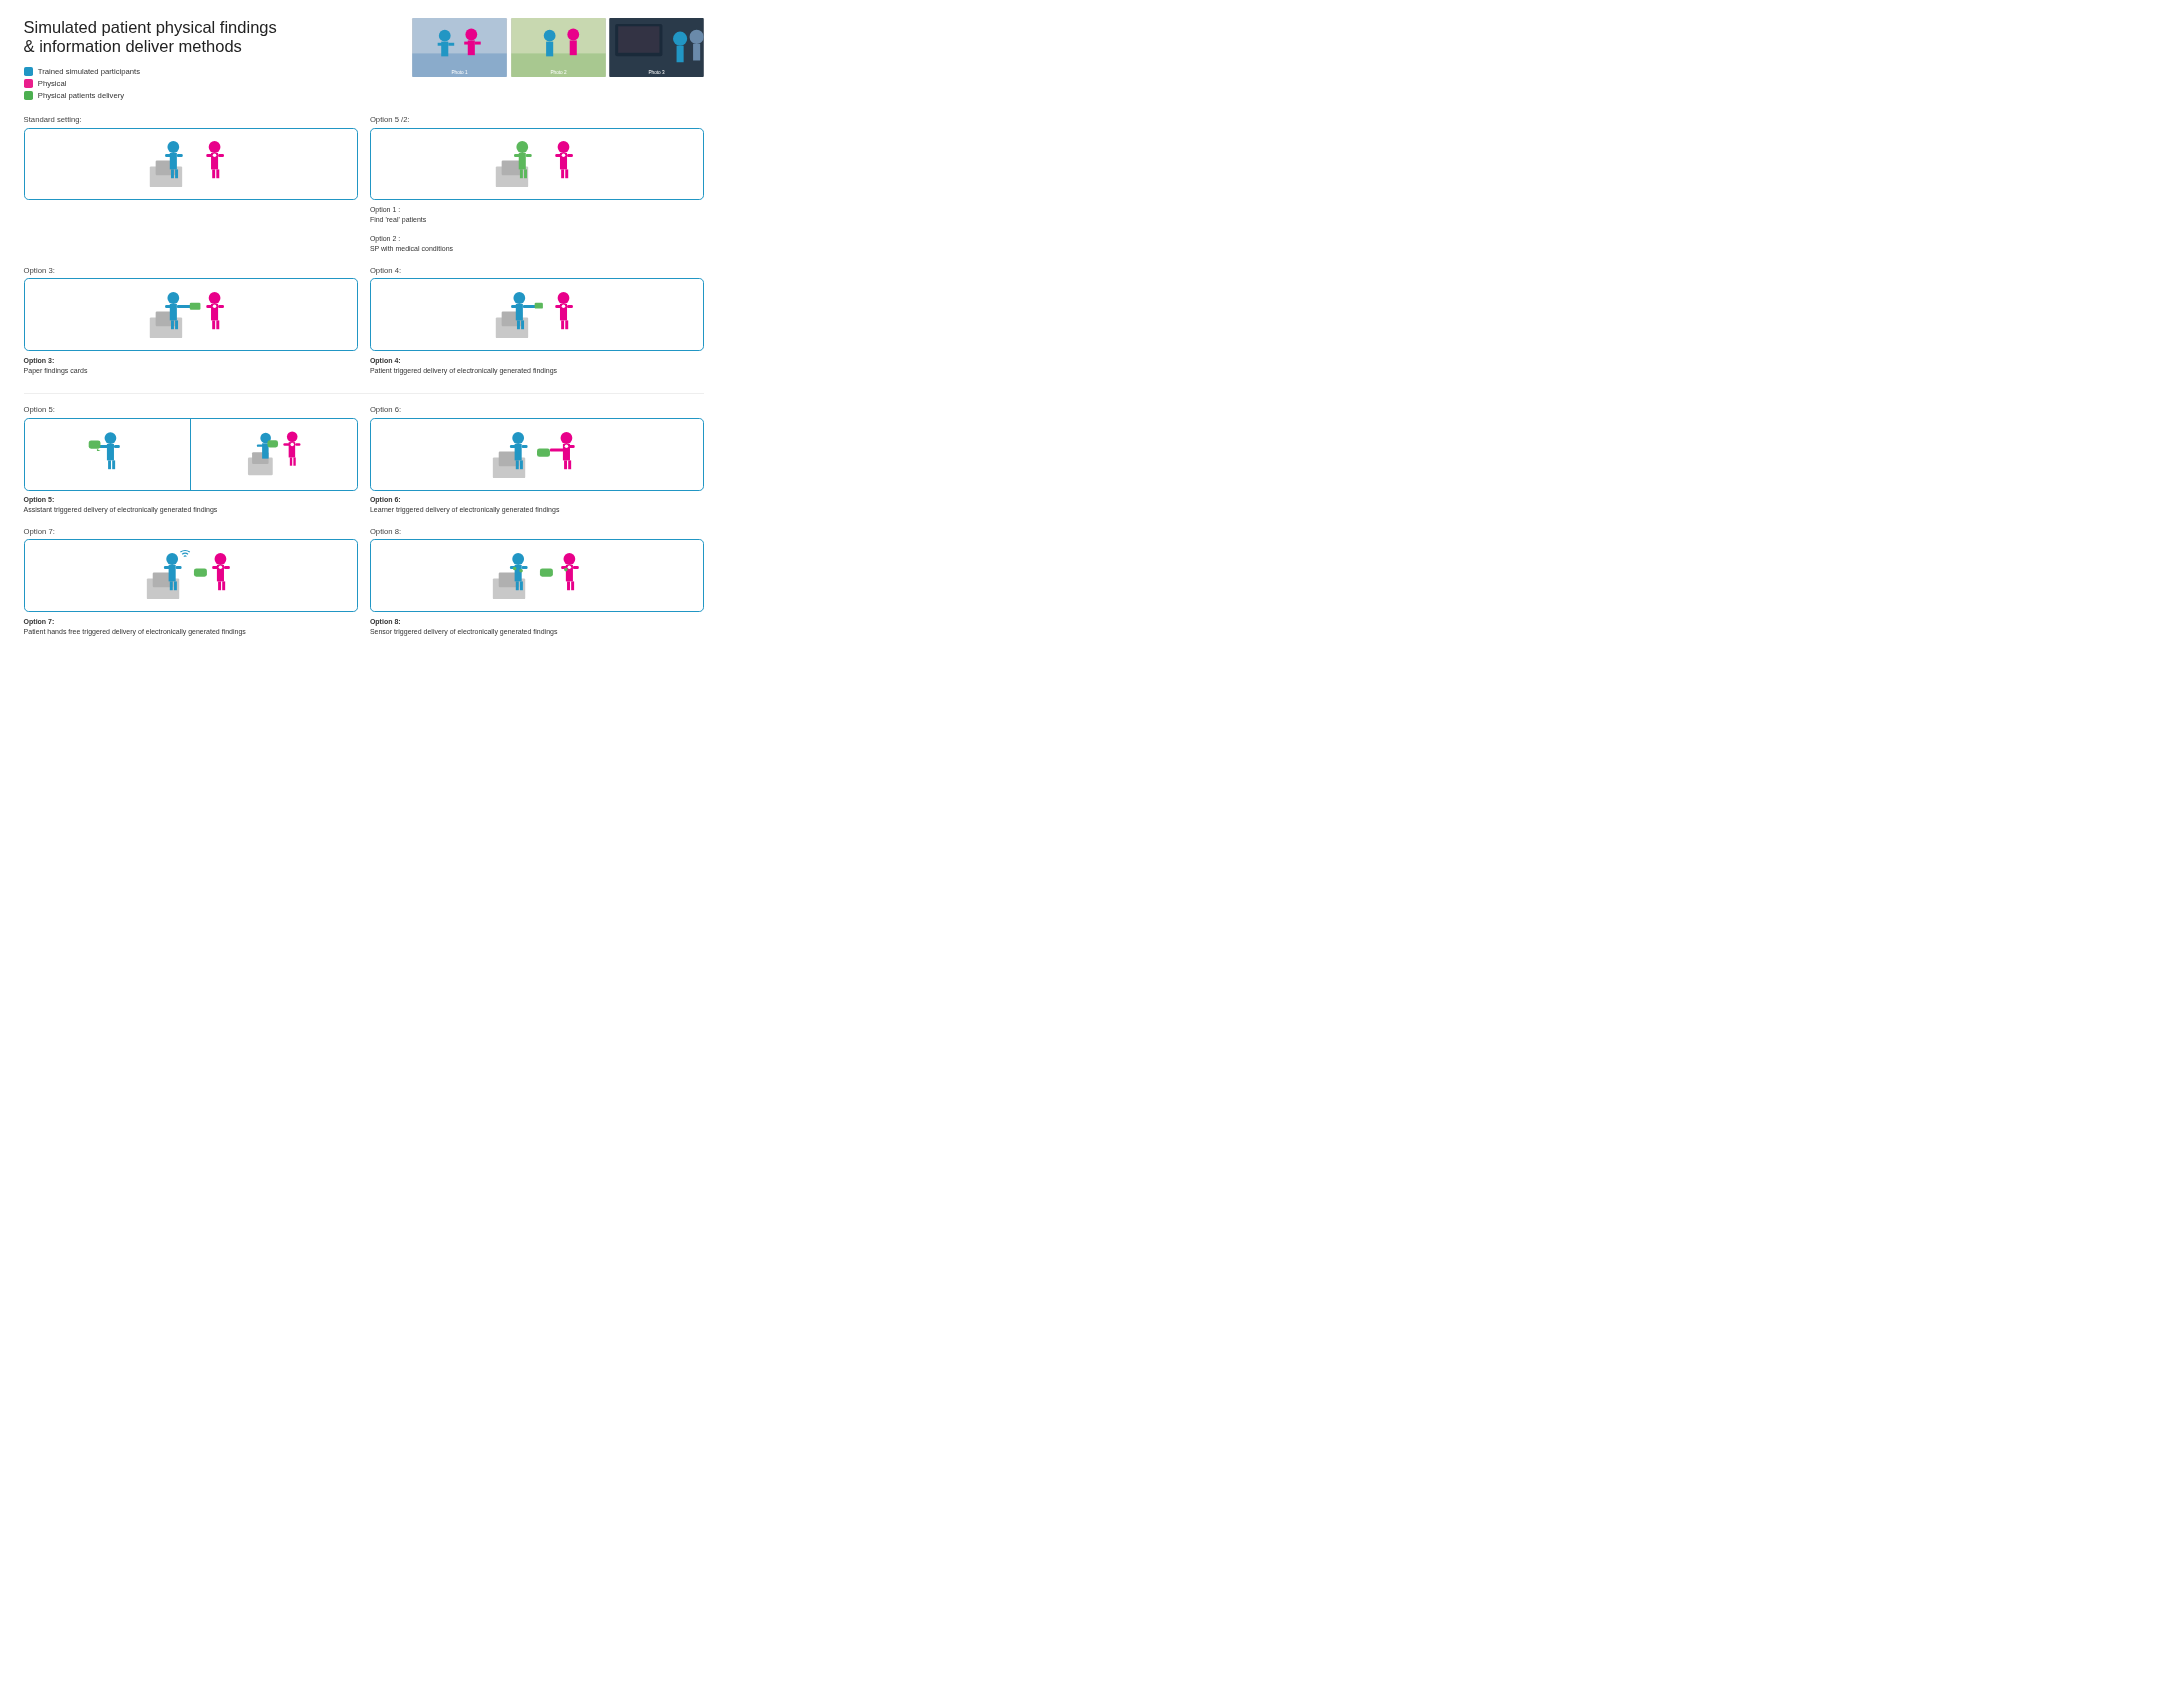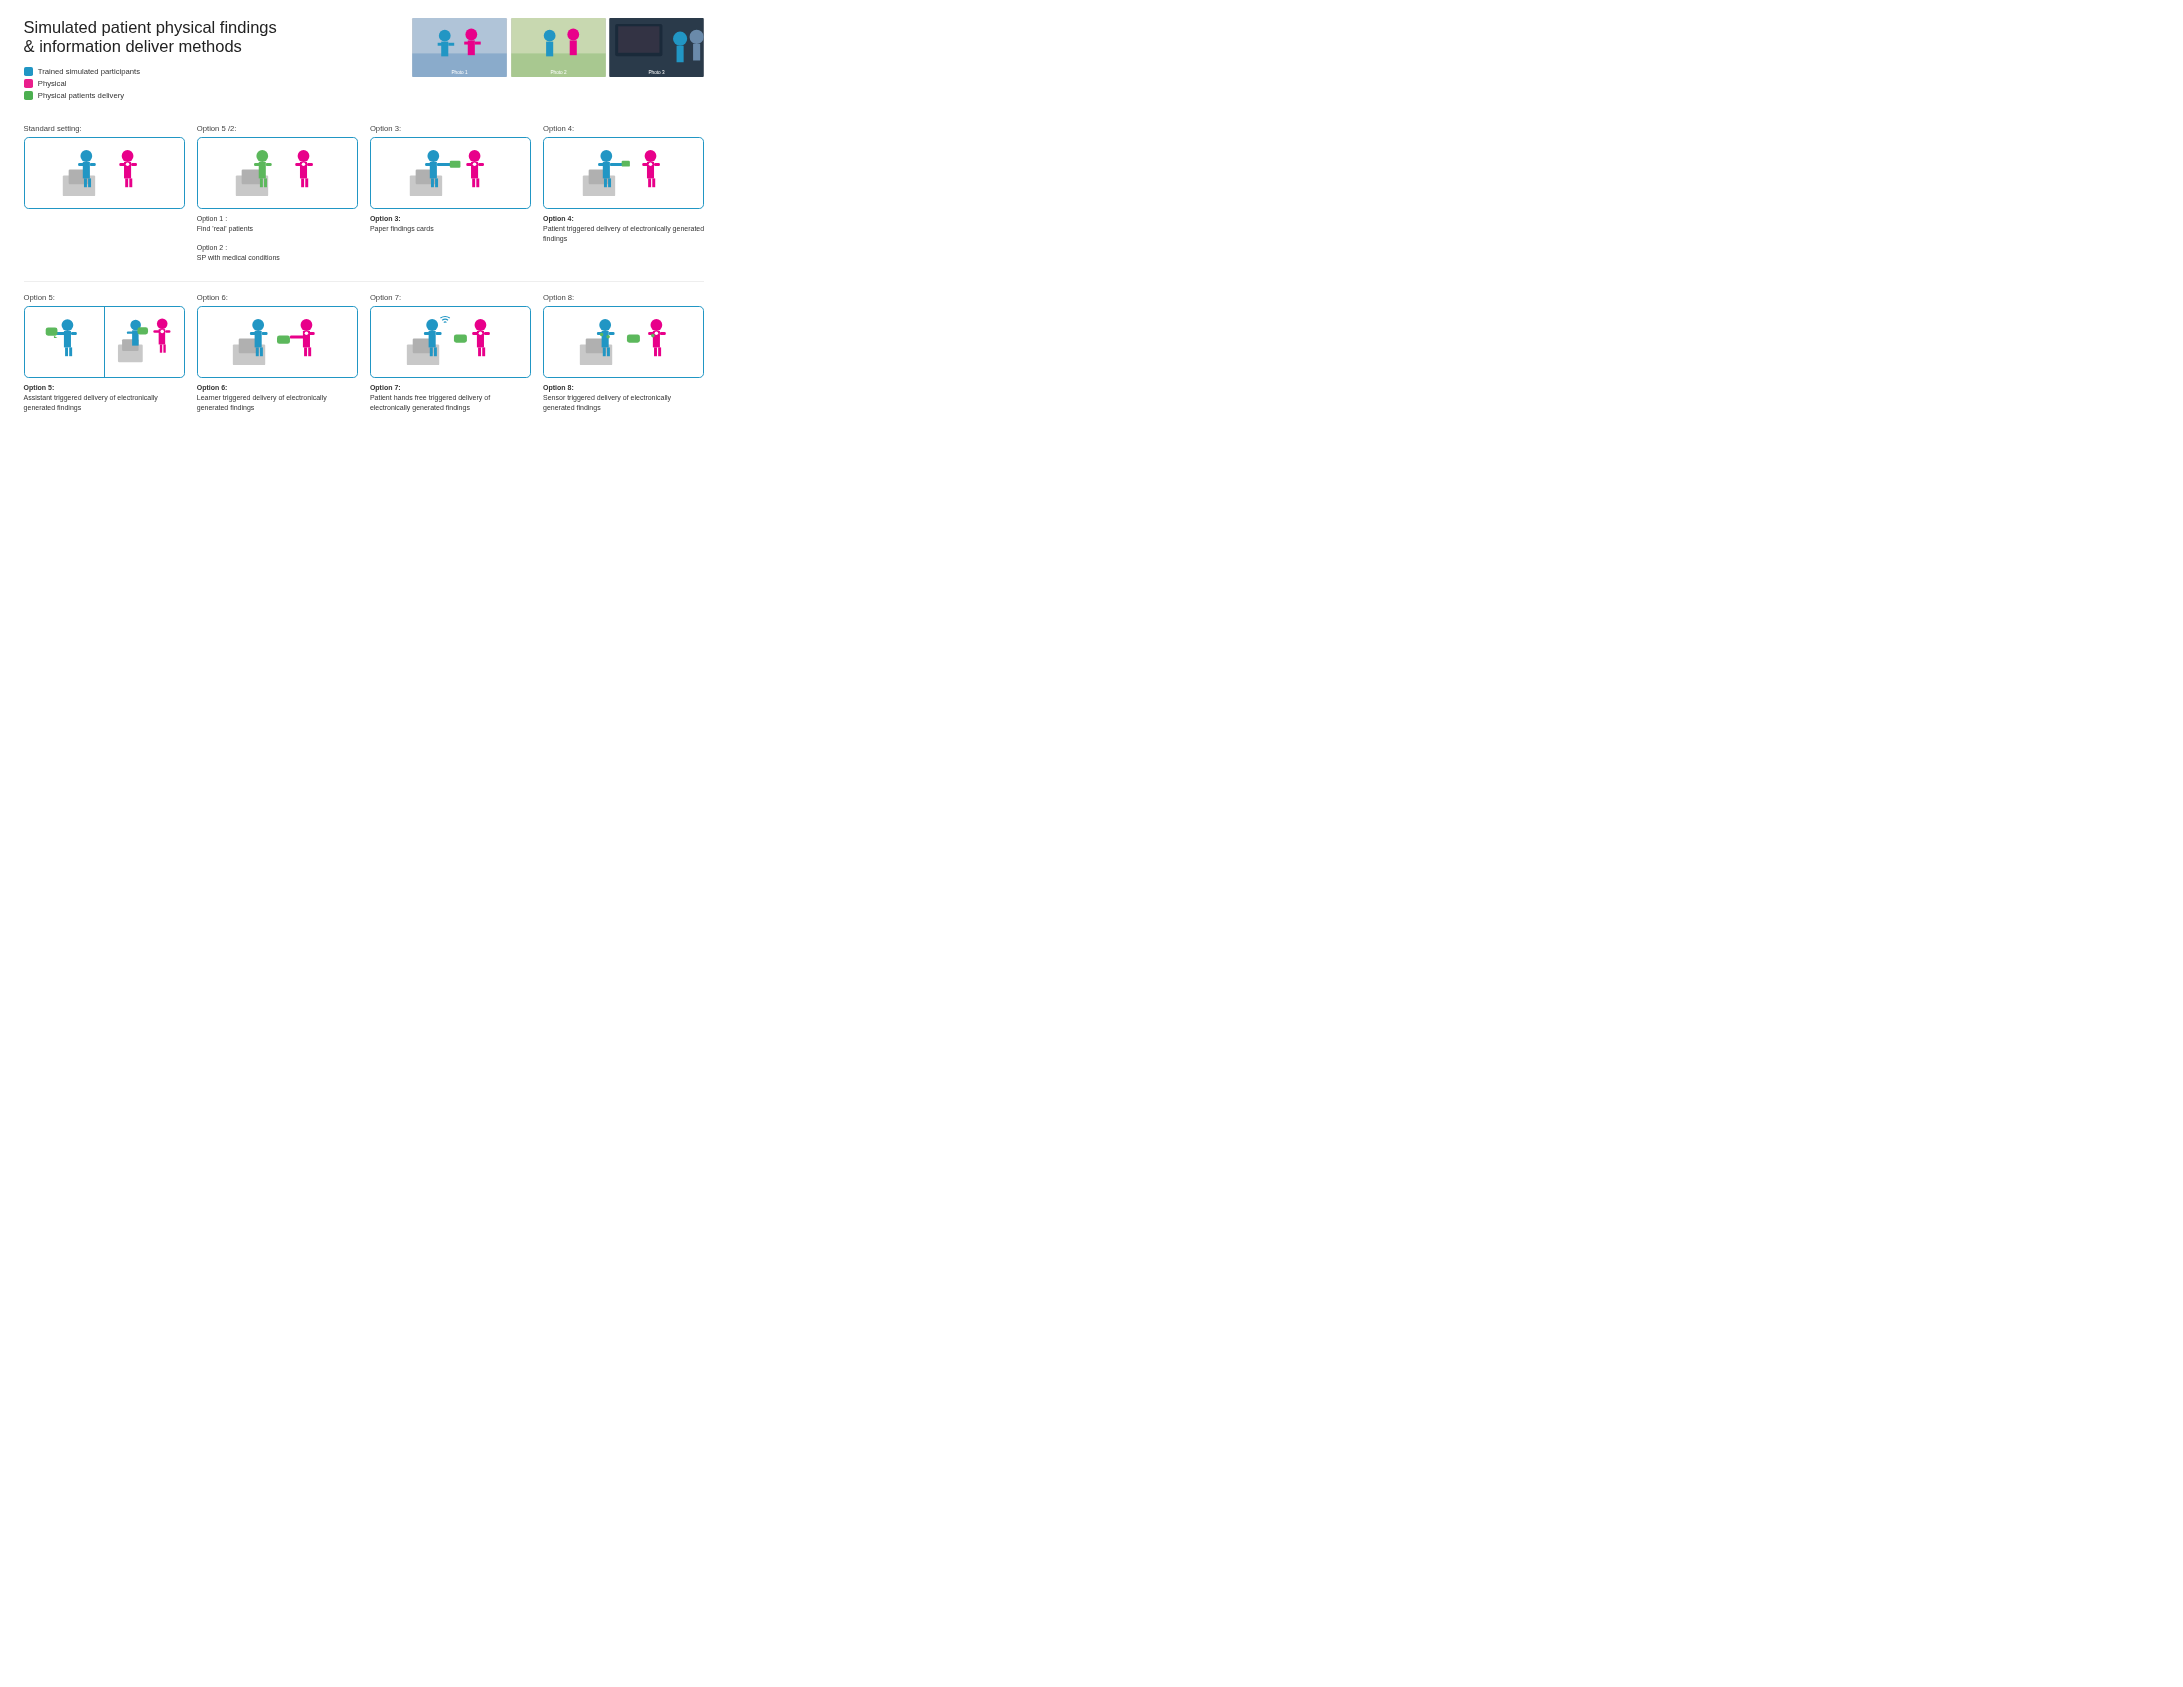--- a/index.html
+++ b/index.html
@@ -9,21 +9,21 @@
       width: 728px;
       min-height: 562px;
       padding: 17.7px 23.6px;
       color: #333;
     }
 
     
     .header-section {
       display: flex;
       align-items: flex-start;
-      margin-bottom: 24px;
+      margin-bottom: 15px;
     }
     .header-left {
       flex: 1;
     }
     .main-title {
       font-size: 16.5px;
       font-weight: 300;
       color: #222;
       line-height: 1.2;
       margin-bottom: 9.5px;
@@ -66,21 +66,21 @@
       justify-content: center;
     }
     .photo-placeholder svg {
       width: 100%;
       height: 100%;
     }
 
     
     .options-grid {
       display: grid;
-      grid-template-columns: repeat(4, 1fr);
+      grid-template-columns: repeat(2, 1fr);
       gap: 11.8px;
       margin-bottom: 17.7px;
     }
 
     .option-section {
       display: flex;
       flex-direction: column;
     }
 
     .option-label {

